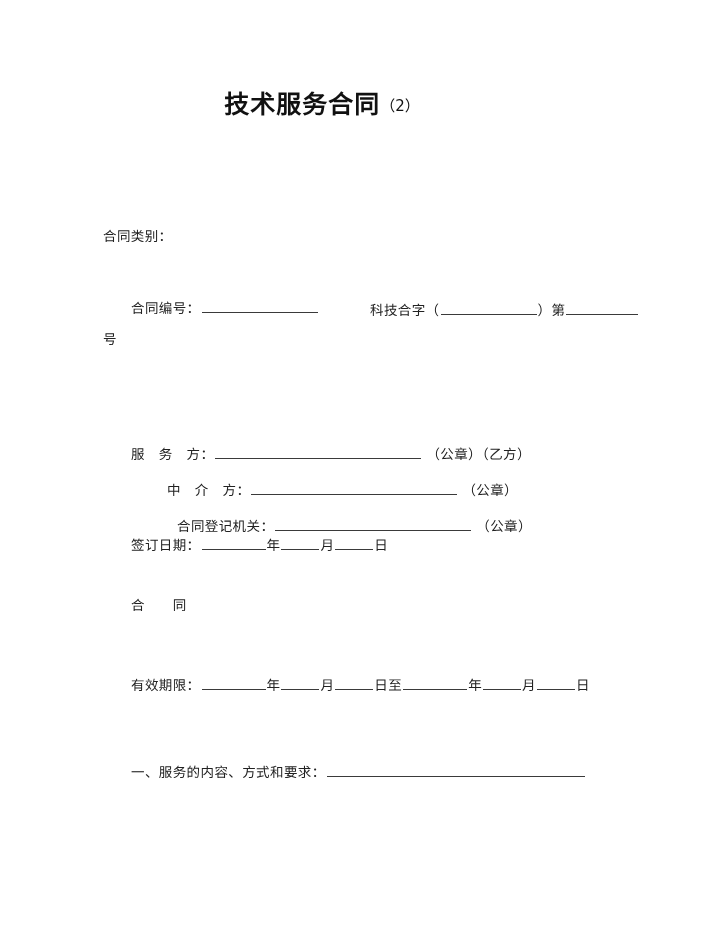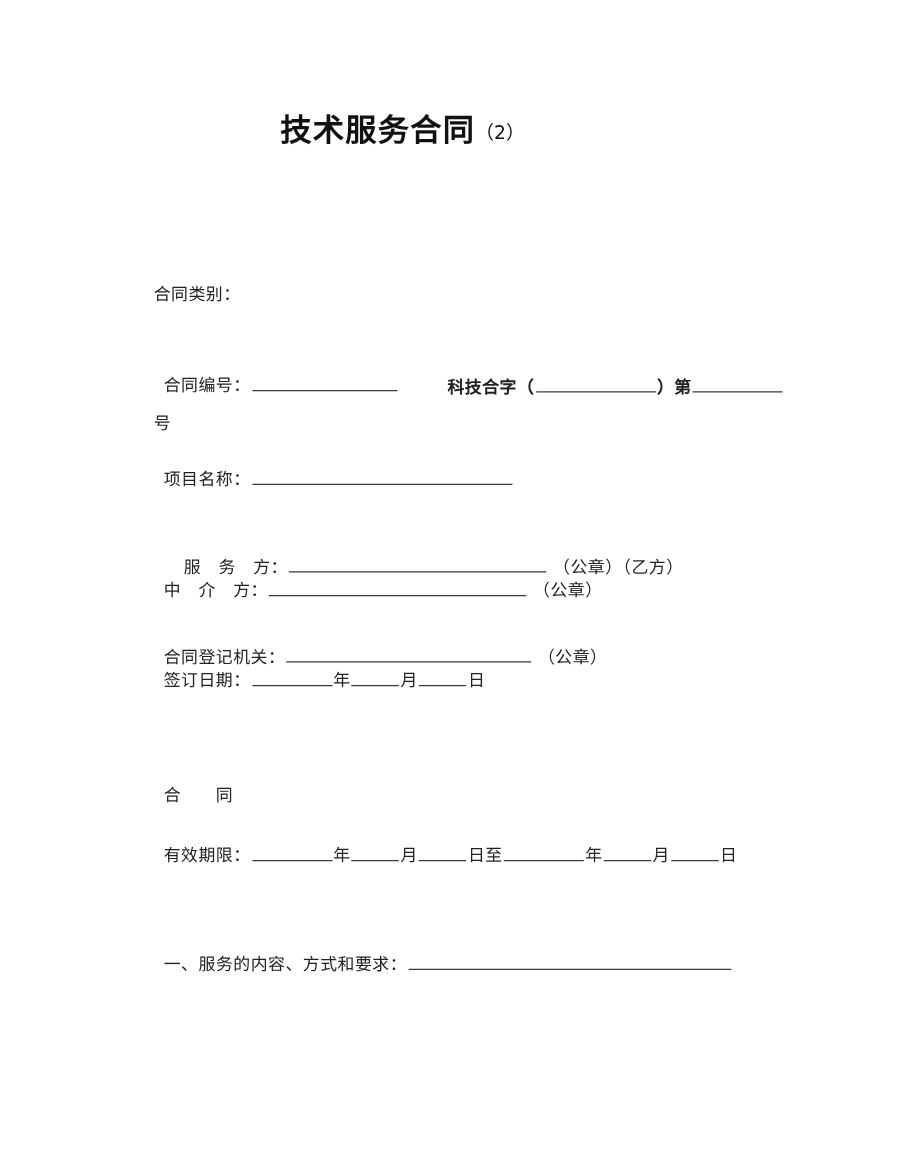--- a/index.html
+++ b/index.html
@@ -49,21 +49,21 @@
 
   
   .line {
     position: absolute;
     font-size: 13.5px;
     line-height: 18px;
     color: #222222;
     white-space: nowrap;
     letter-spacing: 0.4px;
   }
-  .line.flush { left: 103px; margin-left: 20px; }
+  .line.flush { left: 103px; }
   .line.indent { left: 131px; }
 
   .label { display: inline-block; }
 
   
   .rule {
     display: inline-block;
     border-bottom: 1.3px solid #3a3a3a;
     vertical-align: baseline;
     height: 0.82em;
@@ -91,49 +91,46 @@
     <span class="main">技术服务合同</span><span class="suffix">（2）</span>
   </div>
 
   <div class="line flush" style="top:227px;">
     <span class="label">合同类别：</span>
   </div>
 
   <div class="line indent" style="top:301px;font-family:Liberation Mono, monospace;">
     <span class="label">合同编号：</span><span class="rule w-num"></span>
   </div>
-  <div class="line" style="top:301px; left:358px;font-weight:bold;">
+  <div class="line" style="top:301px; left:370px;">
     <span class="label">科技合字（</span><span class="rule w-kj"></span><span class="label">）第</span><span class="rule w-di"></span>
   </div>
   <div class="line flush" style="top:330px;">
     <span class="label">号</span>
   </div>
 
-  <div class="line indent" style="top:375px;">
-    <span class="label">项目名称：</span><span class="rule w-proj"></span>
-  </div>
 
 
-  <div class="line indent" style="top:445px;margin-left:16px;">
+  <div class="line indent" style="top:445px;">
     <span class="label">服　务　方：</span><span class="rule w-party"></span><span class="label seal">（公章）（乙方）</span>
   </div>
 
-  <div class="line indent" style="top:464px;">
+  <div class="line indent" style="top:481px;margin-left:36px;">
     <span class="label">中　介　方：</span><span class="rule w-party"></span><span class="label seal">（公章）</span>
   </div>
 
-  <div class="line indent" style="top:517px;">
+  <div class="line indent" style="top:517px;margin-left:46px;">
     <span class="label">合同登记机关：</span><span class="rule w-reg"></span><span class="label seal">（公章）</span>
   </div>
 
   <div class="line indent" style="top:536px;">
     <span class="label">签订日期：</span><span class="rule w-year"></span><span class="label">年</span><span class="rule w-month"></span><span class="label">月</span><span class="rule w-day"></span><span class="label">日</span>
   </div>
 
-  <div class="line indent" style="top:628px;">
+  <div class="line indent" style="top:596px;">
     <span class="label">合　　同</span>
   </div>
 
   <div class="line indent" style="top:676px;">
     <span class="label">有效期限：</span><span class="rule w-year"></span><span class="label">年</span><span class="rule w-month"></span><span class="label">月</span><span class="rule w-day"></span><span class="label">日</span><span class="label">至</span><span class="rule w-year"></span><span class="label">年</span><span class="rule w-month"></span><span class="label">月</span><span class="rule w-day"></span><span class="label">日</span>
   </div>
 
   <div class="line indent" style="top:763px;">
     <span class="label">一、</span><span class="label">服务的内容、方式和要求：</span><span class="rule w-content"></span>
   </div>

